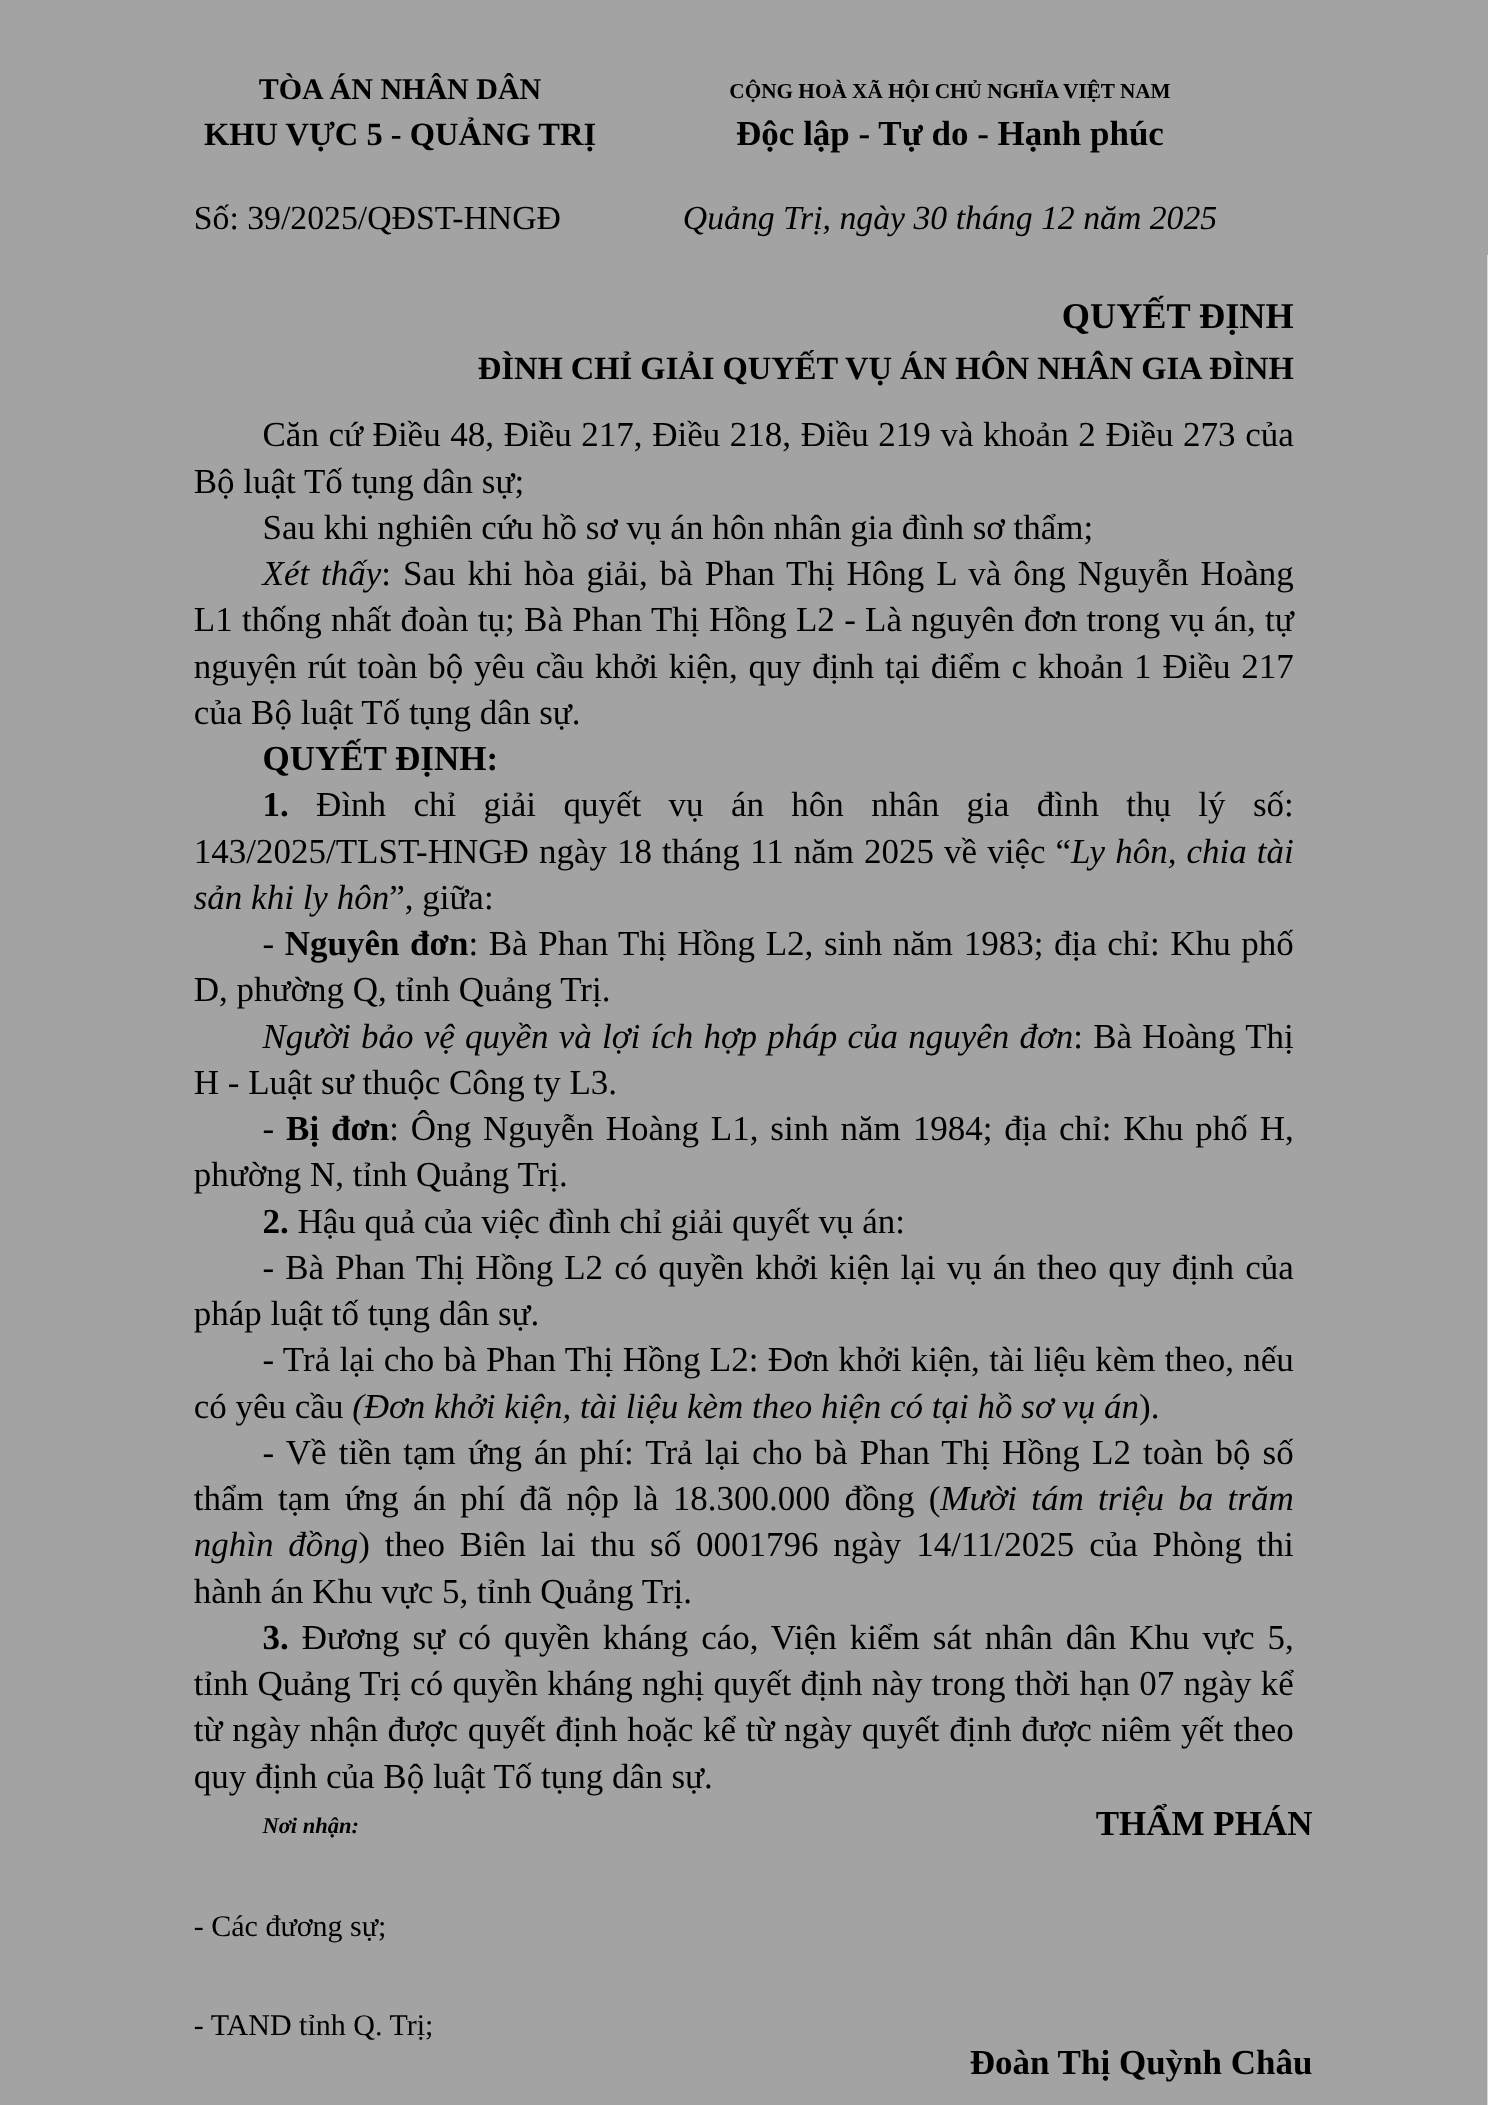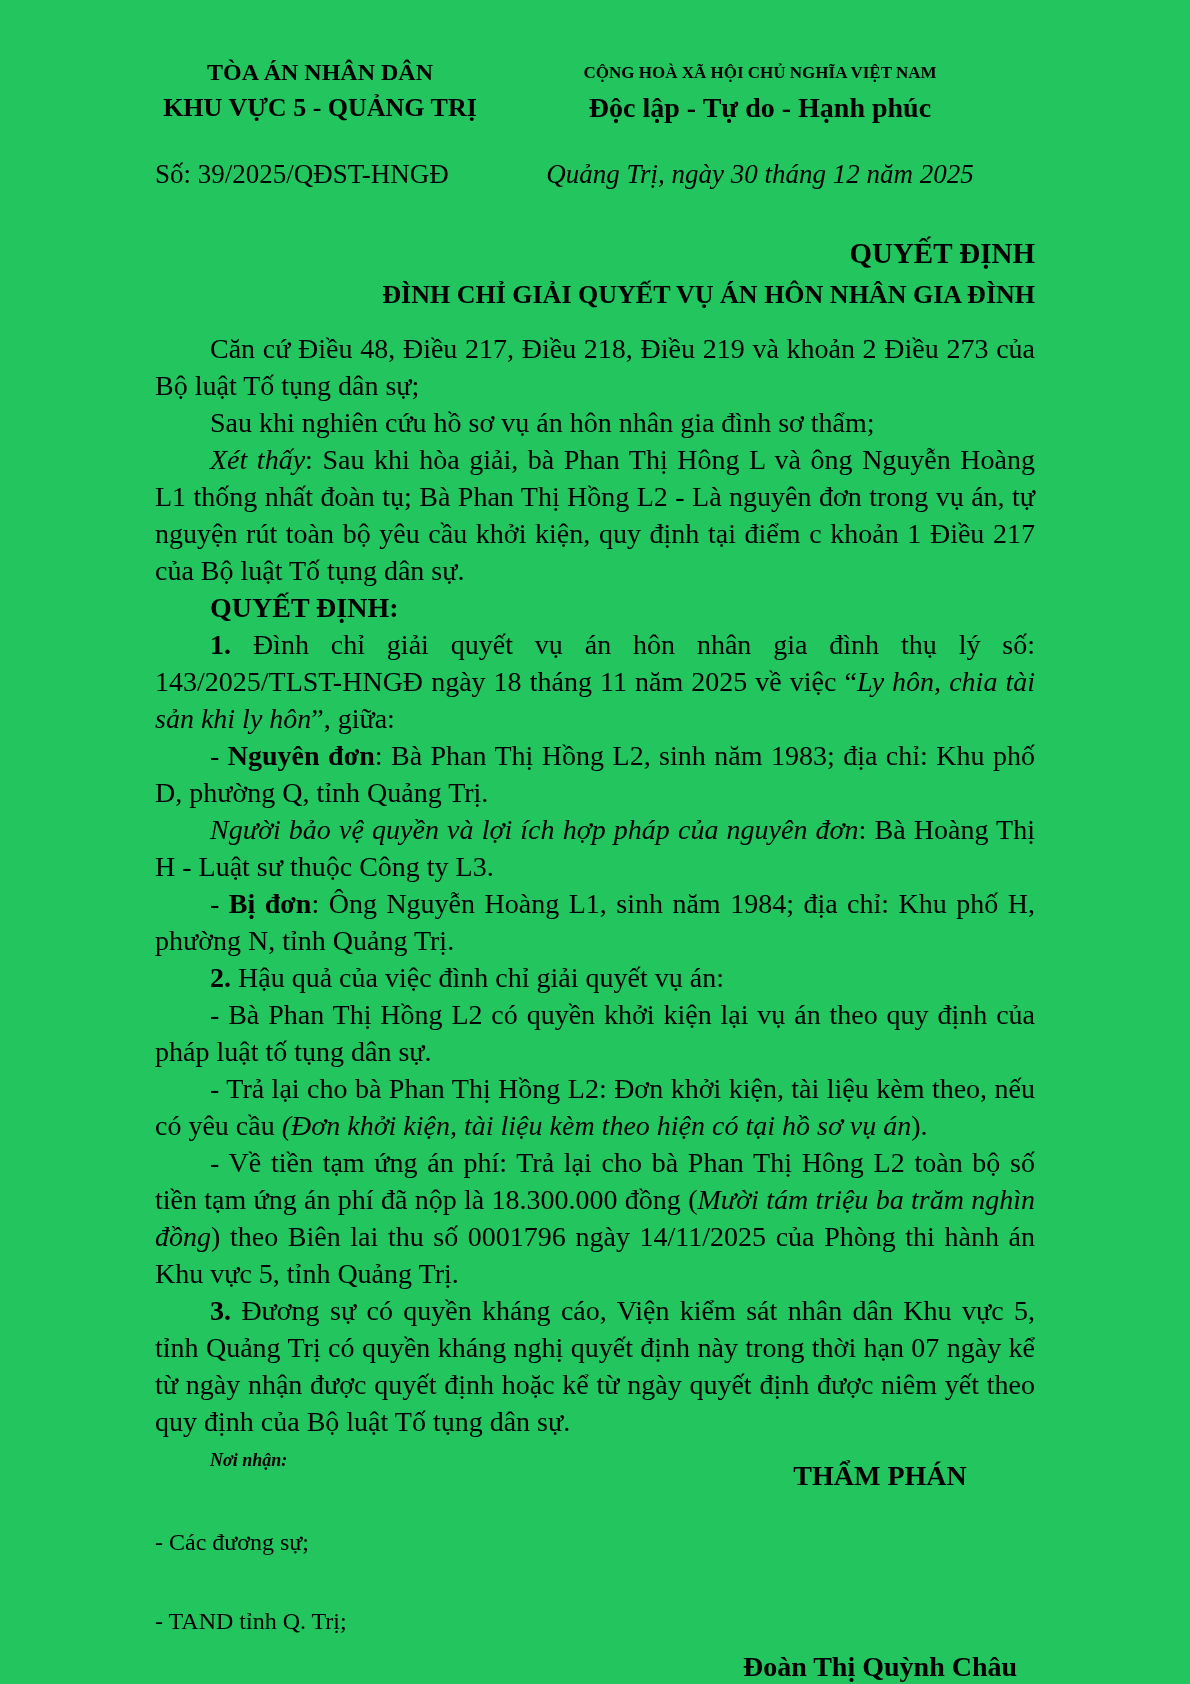--- a/index.html
+++ b/index.html
@@ -7,21 +7,21 @@
     padding: 0;
     background: #ffffff;
     color: #000000;
     font-family: "Liberation Serif", "DejaVu Serif", serif;
   }
   .page {
     position: relative;
     box-sizing: border-box;
     width: 1190px;
     height: 1684px;
-    background: #22c55e;
+    background: #a3a3a3;
     padding: 56px 155px 0 155px;
     overflow: hidden;
   }
   
   .doc-header { display: flex; }
   .header-left  { width: 330px; text-align: center; }
   .header-right { flex: 1; text-align: center; }
   .court-1    { font-weight: bold; font-size: 24px; line-height: 33px; }
   .court-2    { font-weight: bold; font-size: 26px; line-height: 37px; }
   .doc-number { font-size: 27px; line-height: 37px; margin-top: 30px; text-align: left; white-space: nowrap; font-family: Liberation Serif, serif; }
@@ -53,23 +53,23 @@
   .doc-footer { position: relative; }
   .noi-nhan {
     font-weight: bold; font-style: italic;
     font-size: 18px; line-height: 40px;
     margin-left: 55px;
   }
   .recipients { margin-top: 24px; }
   .recipient-item { font-size: 24px; line-height: 33px; margin-top: 46px; }
   .sign-block {
     position: absolute;
-    left: 555px; top: 16px;
+    left: 555px; top: 0;
     width: 340px;
-    text-align: center;
+    text-align: right;
   }
   .tham-phan { font-weight: bold; font-size: 28px; line-height: 40px; }
   .judge-name { font-weight: bold; font-size: 28px; line-height: 37px; margin-top: 152px; }
 </style>
 </head>
 <body>
 
 <div class="page">
 
   <div class="doc-header">
@@ -95,21 +95,21 @@
     <p><span>Sau khi nghiên cứu hồ sơ vụ án hôn nhân gia đình sơ thẩm;</span></p>
     <p><span class="run-i">Xét thấy</span><span>: Sau khi hòa giải, bà Phan Thị Hông L và ông Nguyễn Hoàng L1 thống nhất đoàn tụ; Bà Phan Thị Hồng L2 - Là nguyên đơn trong vụ án, tự nguyện rút toàn bộ yêu cầu khởi kiện, quy định tại điểm c khoản 1 Điều 217 của Bộ luật Tố tụng dân sự.</span></p>
     <p class="decision-heading">QUYẾT ĐỊNH:</p>
     <p><span class="run-b">1.</span><span> Đình chỉ giải quyết vụ án hôn nhân gia đình thụ lý số: 143/2025/TLST-HNGĐ ngày 18 tháng 11 năm 2025 về việc “</span><span class="run-i">Ly hôn, chia tài sản khi ly hôn</span><span>”, giữa:</span></p>
     <p><span>- </span><span class="run-b">Nguyên đơn</span><span>: Bà Phan Thị Hồng L2, sinh năm 1983; địa chỉ: Khu phố D, phường Q, tỉnh Quảng Trị.</span></p>
     <p><span class="run-i">Người bảo vệ quyền và lợi ích hợp pháp của nguyên đơn</span><span>: Bà Hoàng Thị H - Luật sư thuộc Công ty L3.</span></p>
     <p><span>- </span><span class="run-b">Bị đơn</span><span>: Ông Nguyễn Hoàng L1, sinh năm 1984; địa chỉ: Khu phố H, phường N, tỉnh Quảng Trị.</span></p>
     <p><span class="run-b">2.</span><span> Hậu quả của việc đình chỉ giải quyết vụ án:</span></p>
     <p><span>- Bà Phan Thị Hồng L2 có quyền khởi kiện lại vụ án theo quy định của pháp luật tố tụng dân sự.</span></p>
     <p><span>- Trả lại cho bà Phan Thị Hồng L2: Đơn khởi kiện, tài liệu kèm theo, nếu có yêu cầu </span><span class="run-i">(Đơn khởi kiện, tài liệu kèm theo hiện có tại hồ sơ vụ án</span><span>).</span></p>
-    <p><span>- Về tiền tạm ứng án phí: Trả lại cho bà Phan Thị Hông L2 toàn bộ số tiền tạm ứng án phí đã nộp là 18.300.000 đồng (</span><span class="run-i">Mười tám triệu ba trăm nghìn đồng</span><span>) theo Biên lai thu số 0001796 ngày 14/11/2025 của Phòng thi hành án Khu vực 5, tỉnh Quảng Trị.</span></p>
+    <p><span>- Về tiền tạm ứng án phí: Trả lại cho bà Phan Thị Hồng L2 toàn bộ số thẩm tạm ứng án phí đã nộp là 18.300.000 đồng (</span><span class="run-i">Mười tám triệu ba trăm nghìn đồng</span><span>) theo Biên lai thu số 0001796 ngày 14/11/2025 của Phòng thi hành án Khu vực 5, tỉnh Quảng Trị.</span></p>
     <p><span class="run-b">3.</span><span> Đương sự có quyền kháng cáo, Viện kiểm sát nhân dân Khu vực 5, tỉnh Quảng Trị có quyền kháng nghị quyết định này trong thời hạn 07 ngày kể từ ngày nhận được quyết định hoặc kể từ ngày quyết định được niêm yết theo quy định của Bộ luật Tố tụng dân sự.</span></p>
   </div>
 
   <div class="doc-footer">
     <div class="noi-nhan">Nơi nhận:</div>
     <div class="recipients">
       <div class="recipient-item">- Các đương sự;</div>
       <div class="recipient-item">- TAND tỉnh Q. Trị;</div>
       <div class="recipient-item">- Phòng thi hành án KV 5-QT;</div>
       <div class="recipient-item">- Lưu: Hồ sơ vụ án và Tổ HCTP.</div>

